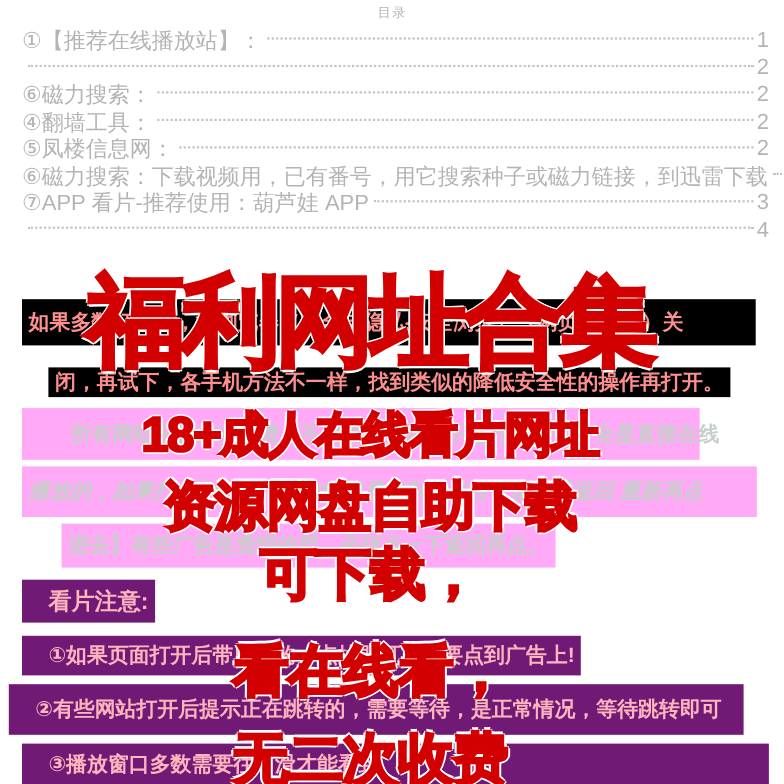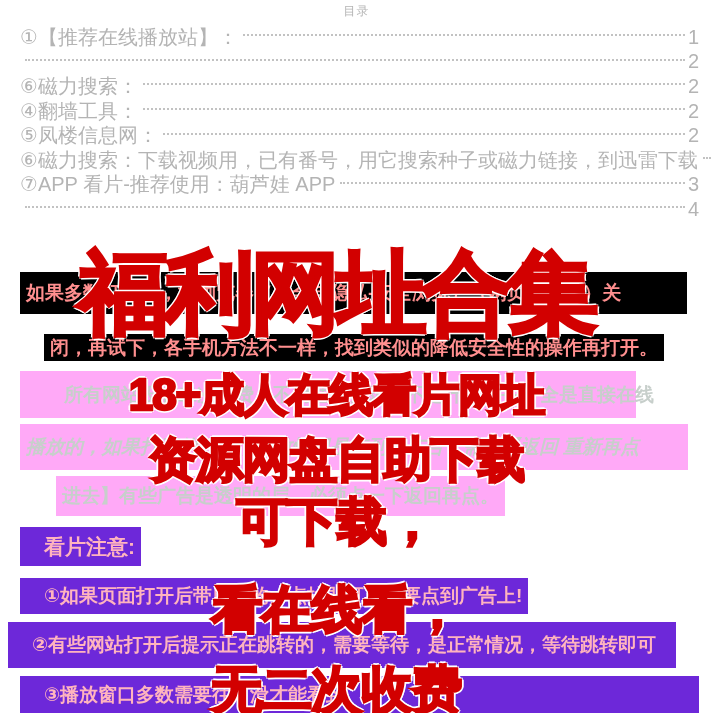--- a/index.html
+++ b/index.html
@@ -17,21 +17,21 @@
   .toc-label{white-space:nowrap;flex:0 0 auto;}
   .toc-dots{flex:1 1 auto;border-bottom:2px dotted #c2c2c2;margin:0 3px 4px 5px;min-width:8px;}
   .toc-page{flex:0 0 auto;white-space:nowrap;}
   
   .note{
     position:absolute;display:flex;align-items:center;z-index:1;
     font-weight:bold;font-size:19px;white-space:nowrap;padding:0 6px;box-sizing:border-box;
   }
   .hl-yellow{background:#000000;color:#ff8f8f;}
   .hl-pink{background:#ffa9f7;color:#c7cfcb;}
-  .hl-green{background:#6d28d9;color:#ffb4be;padding-left:24px;}
+  .hl-green{background:#701a75;color:#ffb4be;padding-left:24px;}
   .n-y1{left:20px;top:272px;width:667px;height:42px;}
   .n-y2{left:12px;top:334px;height:27px;margin-left:32px;}
   .n-p1{left:20px;top:371px;width:616px;height:47px;padding-left:44px;}
   .n-p2{left:20px;top:424px;width:668px;height:46px;font-style:italic;}
   .n-p3{left:20px;top:476px;height:40px;margin-left:36px;}
   .n-gh{left:20px;top:527px;height:39px;font-size:21px;}
   .n-g1{left:20px;top:578px;height:36px;}
   .n-g2{left:8px;top:622px;width:668px;height:46px;text-align:center;}
   .n-g3{left:20px;top:676px;width:679px;height:37px;}
   

